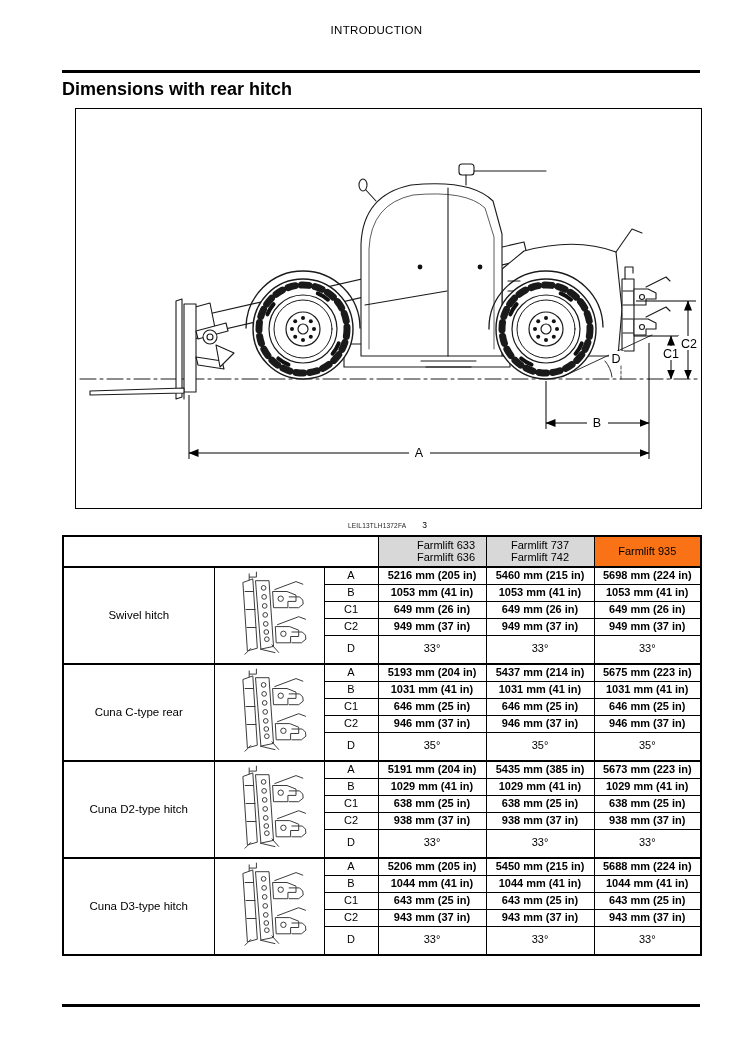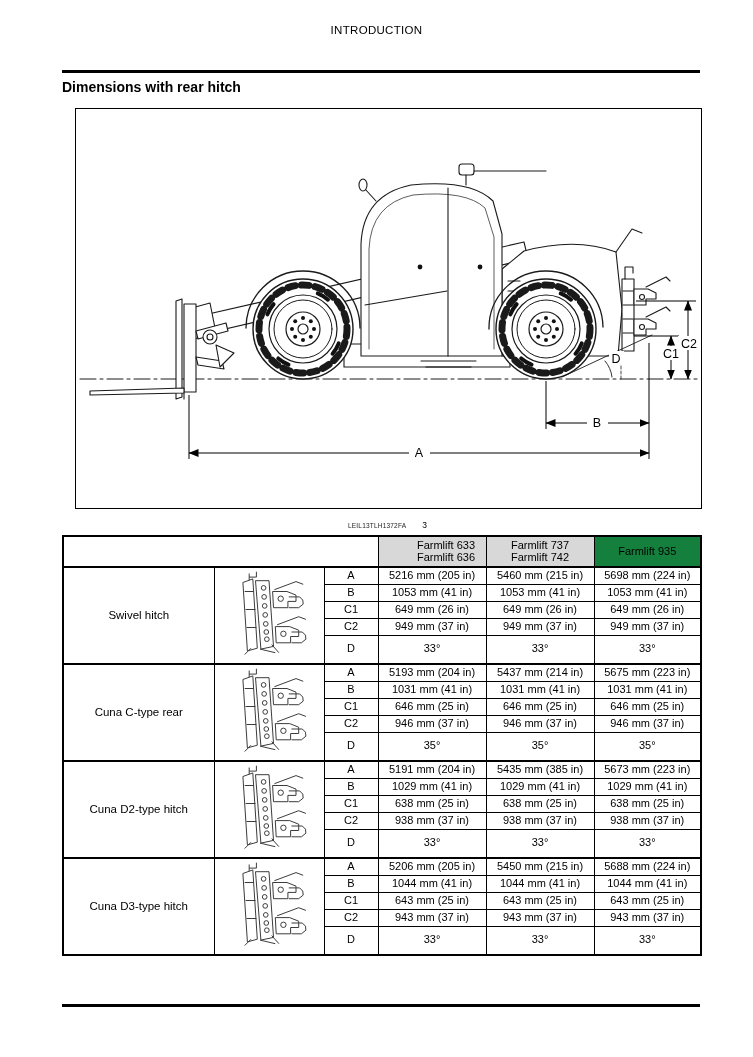--- a/index.html
+++ b/index.html
@@ -2,21 +2,21 @@
 <html><head>
 <meta charset="utf-8">
 <style>
   html,body{margin:0;padding:0;background:#fff;}
   .page{position:relative;width:753px;height:1057px;background:#fff;color:#000;
         font-family:"Liberation Sans",sans-serif;overflow:hidden;}
   .doc-header{position:absolute;top:24px;left:0;width:100%;text-align:center;
               font-size:11.5px;letter-spacing:.3px;}
   .rule{position:absolute;left:62px;width:638px;height:2.5px;background:#000;}
   .top-rule{top:70px;}
-  .section-title{position:absolute;top:79px;left:62px;font-size:14px;font-weight:bold;}
+  .section-title{position:absolute;top:79px;left:62px;font-size:18px;font-weight:bold;}
   .figure-box{position:absolute;top:108px;left:75px;width:625px;height:399px;
               border:1.3px solid #000;background:#fff;}
   .figure-box svg{display:block;width:100%;height:100%;}
   .figure-caption{position:absolute;top:514px;left:75px;width:625px;text-align:center;}
   .cap-code{font-size:6.5px;color:#222;letter-spacing:.2px;}
   .cap-num{font-size:8.5px;margin-left:16px;}
   table.dims{position:absolute;top:535px;left:62px;width:638px;border-collapse:collapse;
              table-layout:fixed;font-size:11px;}
   table.dims{border:2px solid #000;}
   table.dims td,table.dims th{border:1.2px solid #000;padding:0;text-align:center;
@@ -24,21 +24,21 @@
   table.dims thead tr{height:31px;}
   table.dims thead{border-bottom:2px solid #000;}
   table.dims tbody{border-top:2px solid #000;}
   table.dims tr{height:17px;}
   table.dims tr.tall{height:29px;}
   td.m-col,th.m-col{border-left:1.8px solid #000;}
   th.model-h{font-size:11px;}
   th.hitch-name{text-align:left;padding-left:5px;font-size:11.5px;background:#fff;}
   td.hitch-image{background:#fff;}
   td.dim-letter{font-size:11px;}
-  td.dim-value.b{font-weight:normal;}
+  td.dim-value.b{font-weight:bold;}
   .footer-rule{top:1004px;}
   .footer-ref{position:absolute;top:1008px;left:0;width:100%;text-align:center;font-size:9.5px;}
   .footer-page{position:absolute;top:1021px;left:0;width:100%;text-align:center;font-size:11.5px;}
   .hidden-defs{position:absolute;width:0;height:0;overflow:hidden;}
 </style>
 </head>
 <body>
 
 <svg class="hidden-defs" aria-hidden="true">
   <defs>
@@ -205,21 +205,21 @@
       <tr>
         <th colspan="3"></th>
         <th class="m-col model-h hdr-bg" style="background: rgb(216, 216, 216); padding-left: 28px;">
           <div>Farmlift 633</div>
           <div>Farmlift 636</div>
         </th>
         <th class="m-col model-h hdr-bg" style="background: rgb(216, 216, 216);">
           <div>Farmlift 737</div>
           <div>Farmlift 742</div>
         </th>
-        <th class="m-col model-h hdr-bg" style="background: #15803d;">
+        <th class="m-col model-h hdr-bg" style="background: #f97316;">
           <div>Farmlift 935</div>
         </th>
       </tr>
     </thead>
 
   <tbody>
         <tr>
           <th class="hitch-name" rowspan="5">Swivel hitch</th>
           <td class="hitch-image" rowspan="5"><svg viewBox="0 0 100 100" width="96" height="90">
               <use href="#hitch-symbol"></use>

